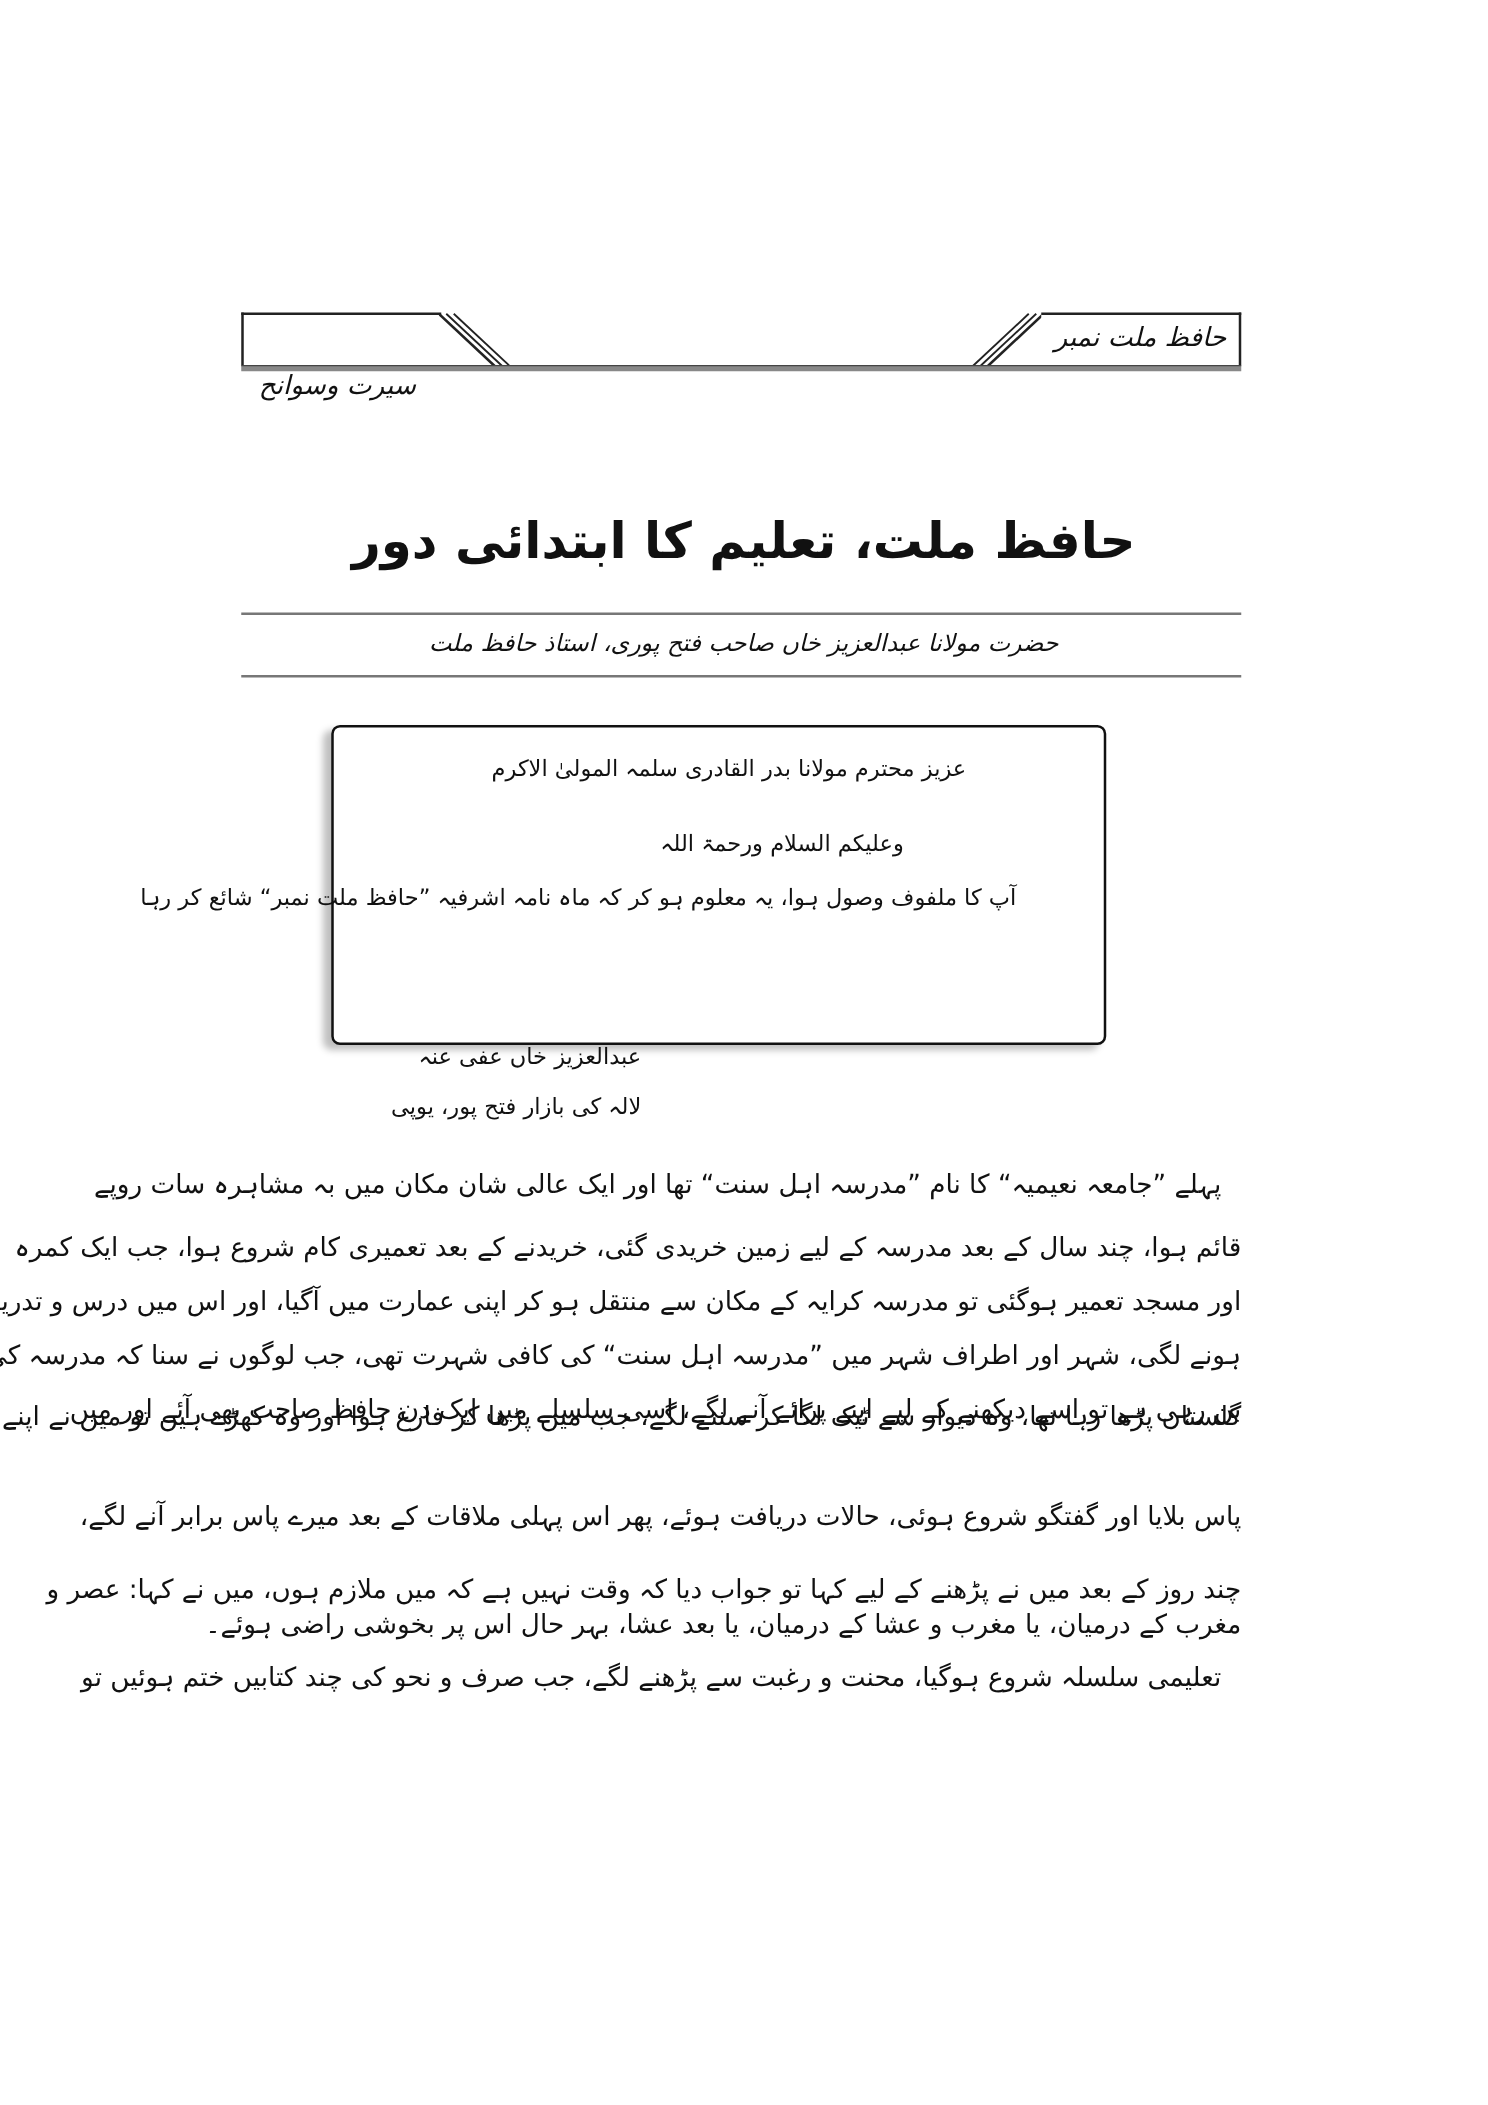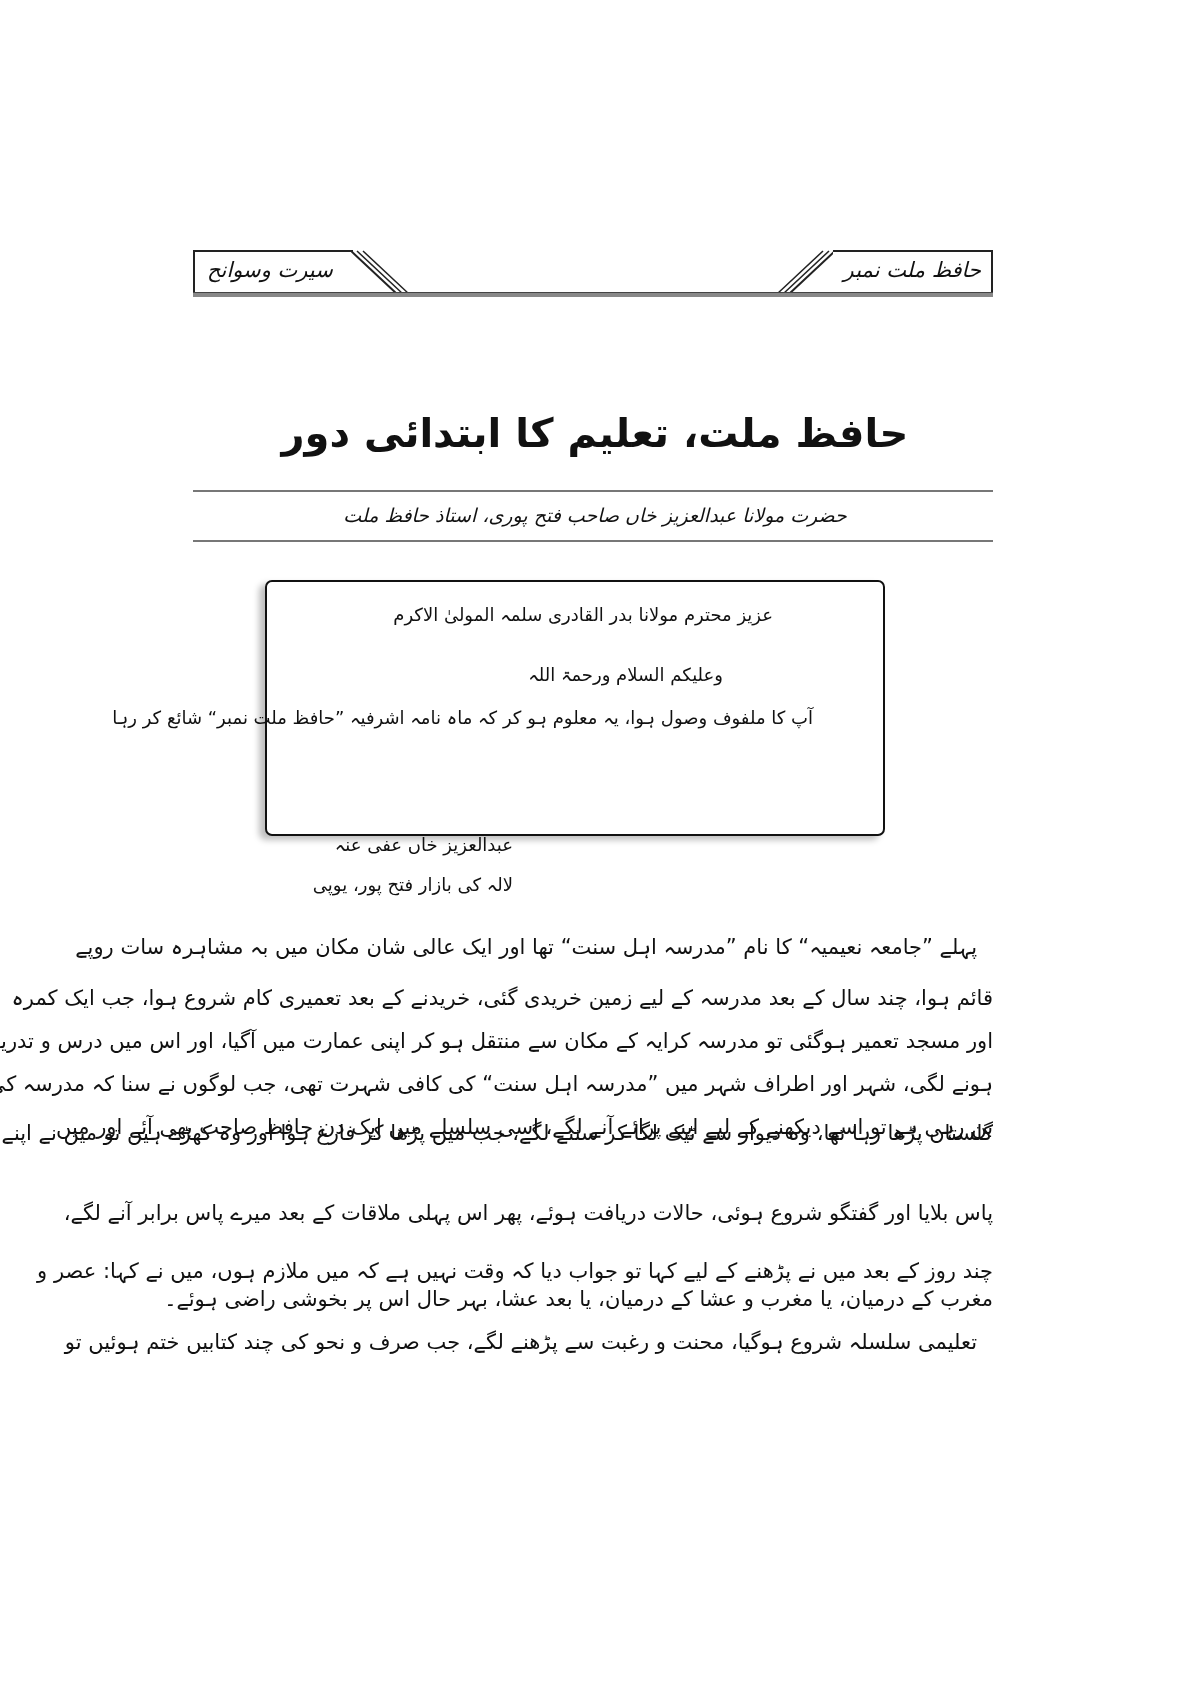--- a/index.html
+++ b/index.html
@@ -5,21 +5,21 @@
   html, body { margin: 0; padding: 0; background: #ffffff; }
   body { width: 1190px; height: 1684px; position: relative; overflow: hidden; color: #111; }
   .urdu { font-family: "DejaVu Sans", sans-serif; direction: rtl; }
 
   
   .header { position: absolute; left: 193px; top: 250px; width: 800px; height: 46px; }
   .hdr-box { position: absolute; top: 0; height: 42px; border: 2px solid #222; border-bottom: none; background: #fff; box-sizing: border-box; }
   .hdr-left { left: 0; width: 160px; border-right: none; }
   .hdr-right { right: 0; width: 160px; border-left: none; }
   .hdr-label { position: absolute; top: 6px; font-size: 21px; font-style: italic; white-space: nowrap; }
-  .hdr-left .hdr-label { left: 12px; }
+  .hdr-left .hdr-label { left: 12px; margin-top: 38px; }
   .hdr-right .hdr-label { right: 10px; }
   .hdr-rule { position: absolute; left: 0; right: 0; top: 42px; height: 4px; background: #888; border-top: 1px solid #444; }
   .hdr-page { position: absolute; left: 0; right: 0; top: 6px; text-align: center; font-family: "DejaVu Sans", sans-serif; font-size: 22px; font-weight: bold; direction: rtl; }
   .diag { position: absolute; top: 0; }
 
   
   .title { position: absolute; left: 180px; width: 830px; top: 410px; text-align: center; font-size: 40px; font-weight: bold; }
   .byline-rule { position: absolute; left: 193px; width: 800px; height: 2px; background: #777; }
   .byline { position: absolute; left: 180px; width: 830px; top: 504px; text-align: center; font-size: 19px; font-style: italic; }
 

